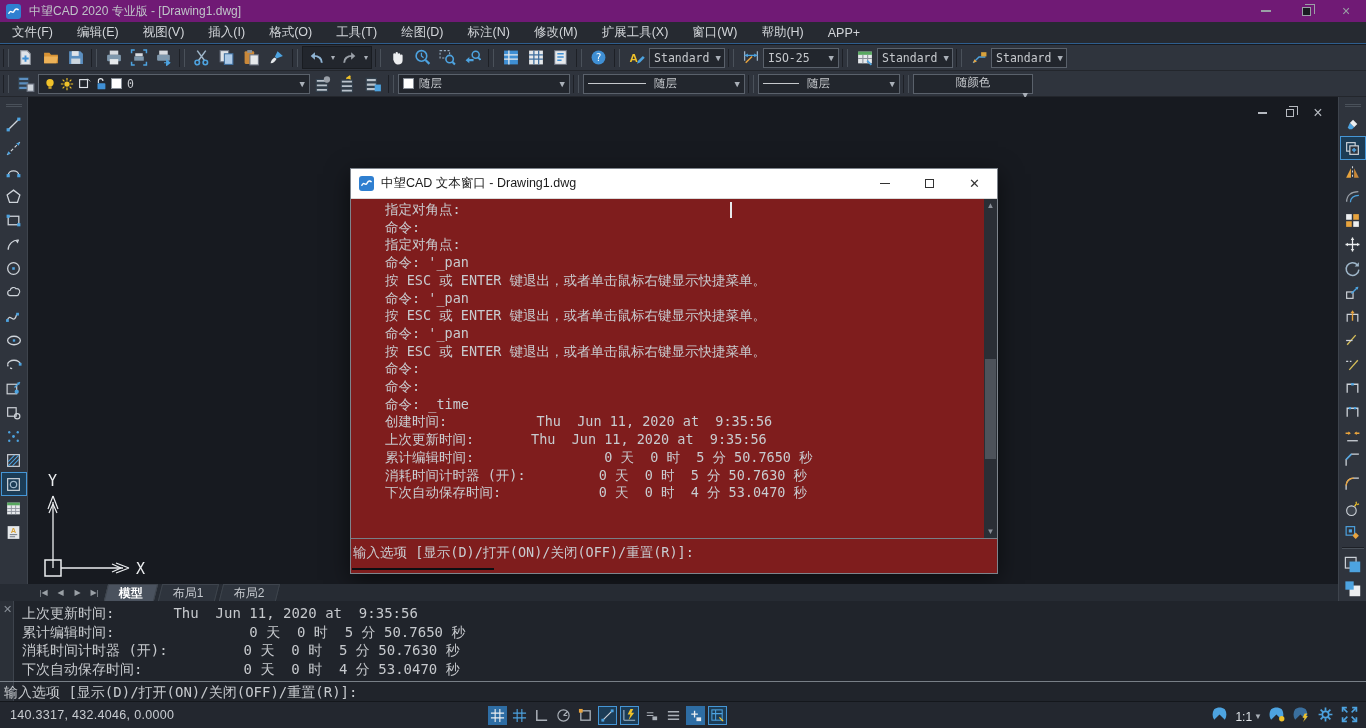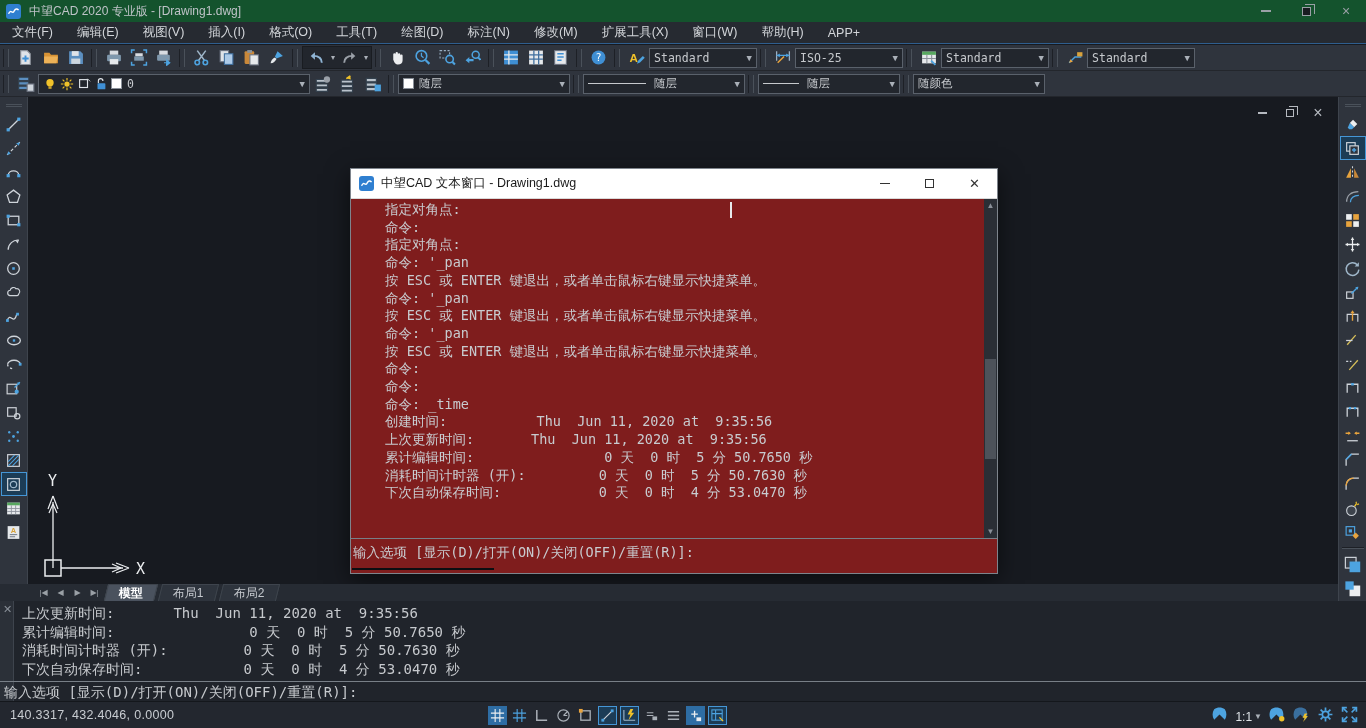--- a/index.html
+++ b/index.html
@@ -1,20 +1,20 @@
 <!DOCTYPE html>
 <html><head>
 <meta charset="utf-8">
 <style>
   * { margin:0; padding:0; box-sizing:border-box; }
   html,body { width:1366px; height:728px; overflow:hidden; }
   body { font-family:"Liberation Sans", sans-serif; background:#171a20; position:relative; color:#c6c9cd; }
 
   
-  .titlebar { position:absolute; top:0; left:0; width:1366px; height:22px; background:#14532d;
+  .titlebar { position:absolute; top:0; left:0; width:1366px; height:22px; background:#701a75;
               display:flex; align-items:center; }
   .titlebar .app-title { color:#bfc3c8; font-size:12px; margin-left:8px; }
   .logo { width:15px; height:15px; border-radius:3px; background:#2f7fd0; margin-left:6px;
           display:flex; align-items:center; justify-content:center; flex:0 0 auto; }
   .win-controls { margin-left:auto; display:flex; height:100%; }
   .win-btn { width:40px; height:100%; display:flex; align-items:center; justify-content:center; color:#9aa0a6; font-size:12px; }
   .glyph-min { width:10px; height:2px; background:#9aa0a6; }
   .glyph-restore { width:9px; height:9px; border:1px solid #9aa0a6; position:relative; background:#191c21; }
   .glyph-restore:before { content:""; position:absolute; left:2px; top:-4px; width:9px; height:9px; border:1px solid #9aa0a6; border-left:none; border-bottom:none; }
   .glyph-close { font-size:14px; line-height:1; color:#9aa0a6; }
@@ -28,22 +28,22 @@
   .toolbar { position:absolute; left:0; width:1366px; height:26px; background:#2f343d;
              display:flex; align-items:center; border-bottom:1px solid #23262c; }
   .toolbar1 { top:45px; } .toolbar2 { top:71px; }
   .tsep { width:6px; height:18px; border-left:1px solid #1d2026; border-right:1px solid #4a515a; margin:0 4px 0 3px; flex:0 0 auto; }
   .ticon { width:25px; height:23px; display:flex; align-items:center; justify-content:center; flex:0 0 auto; }
   .inset { background:#22262d; border:1px solid #191c21; height:23px; display:flex; align-items:center; padding:0 1px; }
   .mini-caret { font-size:8px; color:#aab0b8; margin:0 2px; }
   .combo { height:20px; background:#22262d; border:1px solid #5a616b; display:flex; align-items:center;
            padding:0 4px; font-family:"DejaVu Sans Mono", monospace; font-size:11.5px; color:#c6c9cd; flex:0 0 auto; }
   .combo .caret { margin-left:auto; font-size:9px; color:#aab0b8; padding-left:6px; }
-  .combo-w95 { width:108px; } .combo-w270 { width:272px; } .combo-w170 { width:172px; }
-  .combo-w160 { width:162px; } .combo-w140 { width:142px; } .combo-w110 { width:132px; }
+  .combo-w95 { width:76px; } .combo-w270 { width:272px; } .combo-w170 { width:172px; }
+  .combo-w160 { width:162px; } .combo-w140 { width:142px; } .combo-w110 { width:120px;flex-direction:column; }
   .swatch { width:11px; height:11px; background:#ffffff; border:1px solid #8a9099; margin-right:5px; flex:0 0 auto; }
   .lt-line { height:1px; background:#c6c9cd; margin-right:8px; flex:0 0 auto; }
   .combo .mini-ic { margin-right:3px; flex:0 0 auto; display:flex; }
 
   
   .side-strip { position:absolute; width:28px; background:#2f343d; display:flex; flex-direction:column; align-items:center; padding-top:7px; }
   .strip-left { left:0; top:97px; height:487px; border-right:1px solid #3e444d; }
   .strip-right { right:0; top:97px; height:504px; border-left:1px solid #3e444d; }
   .sicon { width:26px; height:24px; display:flex; align-items:center; justify-content:center; flex:0 0 auto; border:1px solid transparent; }
   .sicon.active { border:1px solid #4596d6; background:#1c3c56; }

